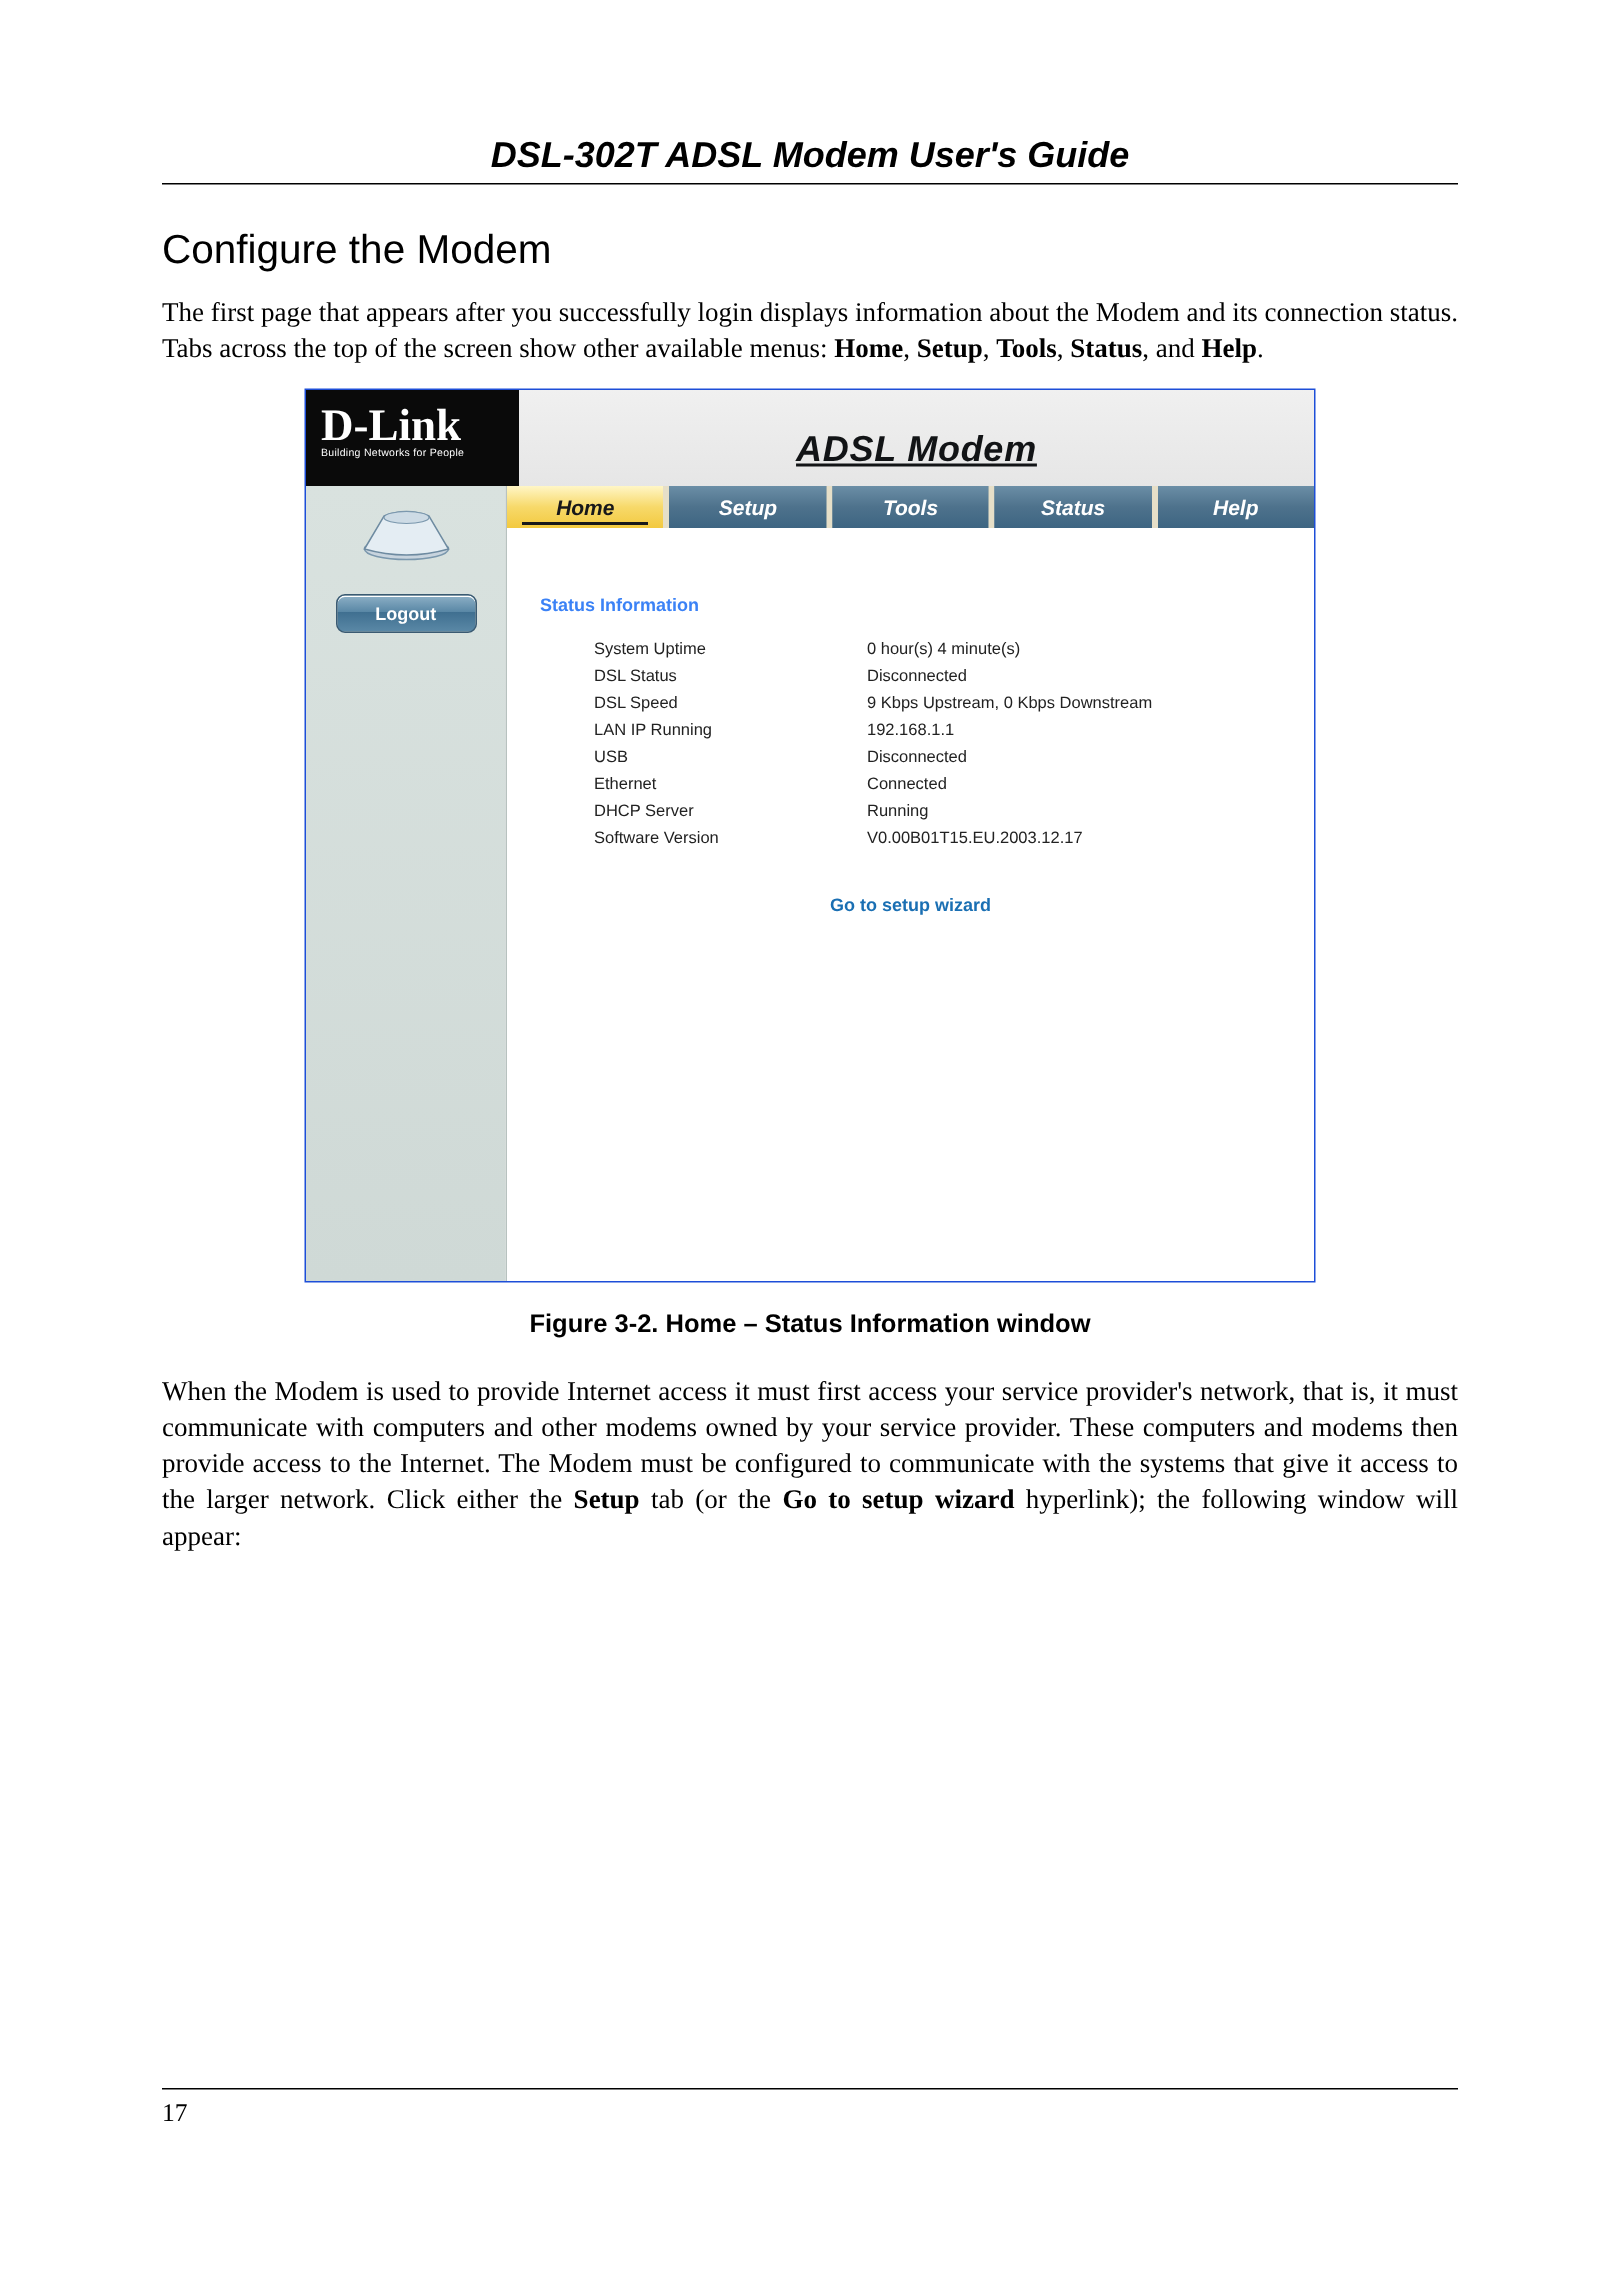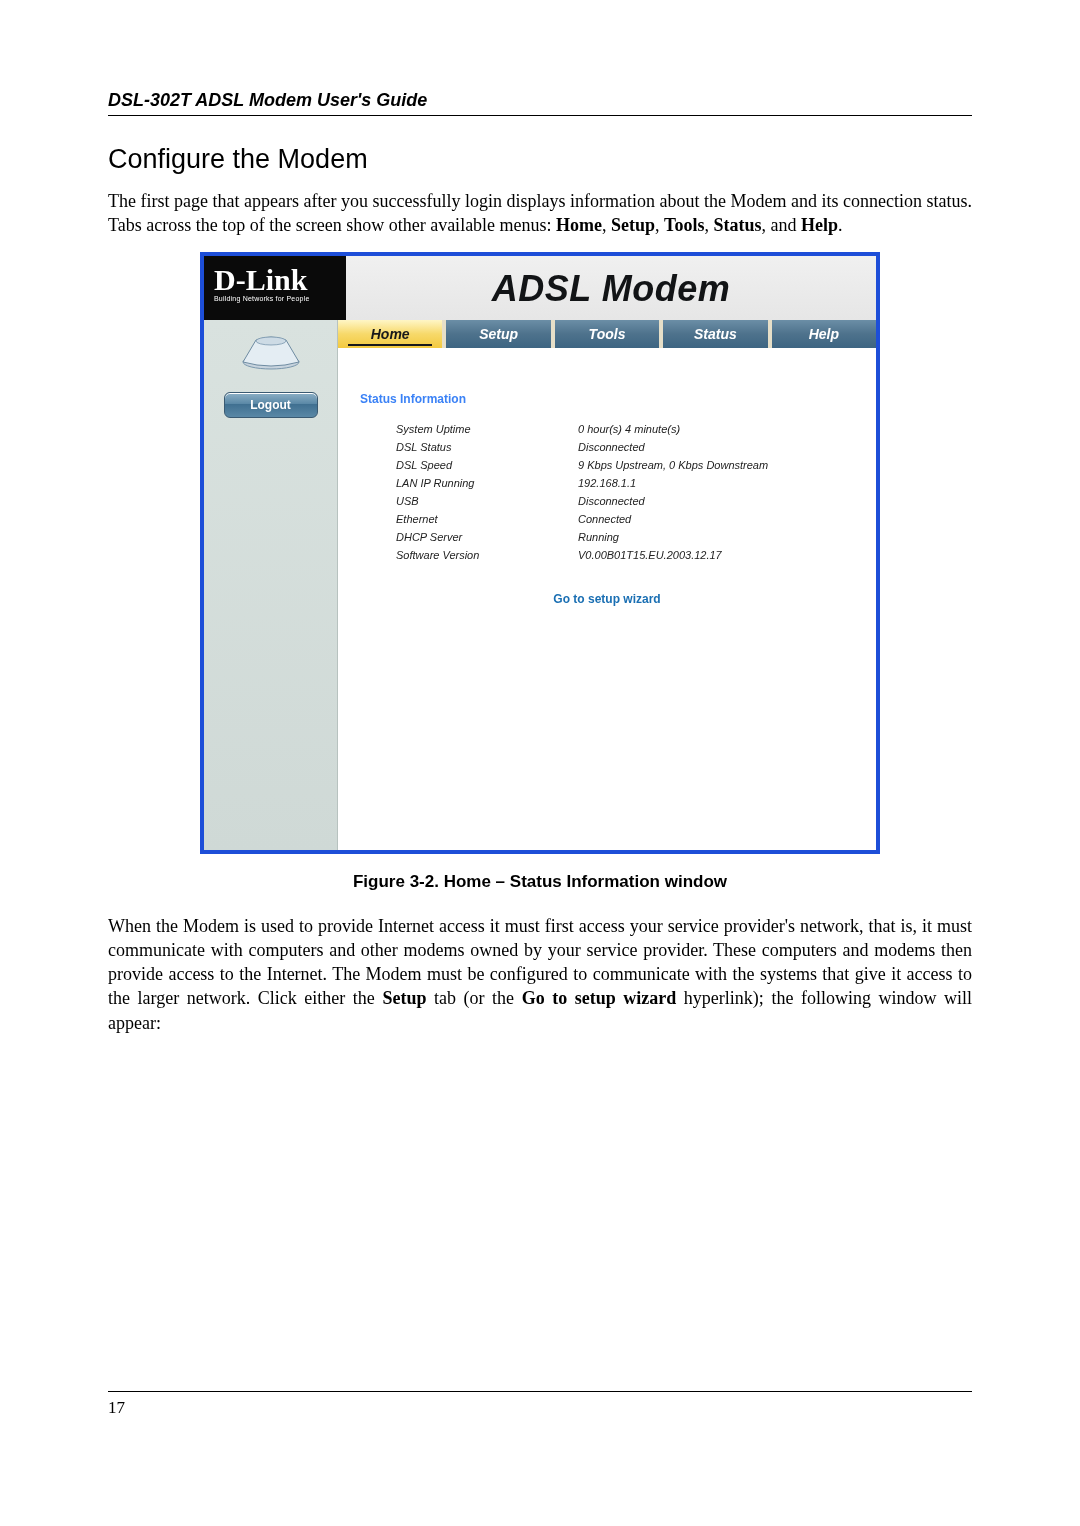--- a/index.html
+++ b/index.html
@@ -13,22 +13,22 @@
     width: 1080px;
     margin: 0 auto;
     box-sizing: border-box;
     padding: 90px 108px 40px 108px;
     position: relative;
   }
   .doc-header {
     font-family: Arial, Helvetica, sans-serif;
     font-weight: bold;
     font-style: italic;
-    text-align: left;
-    font-size: 18px;
+    text-align: center;
+    font-size: 24px;
     padding-bottom: 4px;
   }
   .hr-head {
     border: 0;
     border-top: 1.5px solid #000;
     margin: 0 0 28px 0;
   }
   .hr-foot {
     border: 0;
     border-top: 1.5px solid #000;
@@ -55,21 +55,21 @@
   }
   .page-number {
     text-align: left;
     font-size: 17px;
   }
 
   
   .modem-ui {
     width: 672px;
     margin: 12px auto 0 auto;
-    border: 4px solid #1d4ed8;
+    border: 1px solid #1d4ed8;
     background: #fff;
     font-family: Arial, Helvetica, sans-serif;
   }
   .ui-top {
     display: flex;
   }
   .ui-logo-cell {
     width: 142px;
     background: #0a0a0a;
     color: #fff;
@@ -94,22 +94,23 @@
     display: flex;
     align-items: flex-end;
     justify-content: center;
     padding-bottom: 10px;
   }
   .adsl-title {
     color: #121416;
     font-family: Verdana, Arial, sans-serif;
     font-weight: bold;
     font-style: italic;
-    font-size: 36px;
+    font-size: 24px;
     letter-spacing: 0.5px;
+    text-decoration: underline;
   }
   .ui-body {
     display: flex;
     min-height: 530px;
   }
   .ui-left {
     width: 133px;
     background: linear-gradient(#d9e2df, #cfd9d6);
     box-sizing: border-box;
     padding-top: 8px;
@@ -191,21 +192,20 @@
     margin: 24px 0 14px 0;
   }
   table.status {
     border-collapse: collapse;
     margin-left: 30px;
   }
   table.status td {
     font-size: 11px;
     padding: 3px 6px;
     vertical-align: top;
-    font-style: italic;
   }
   table.status td.k { width: 170px; }
   table.status td.v { width: 230px; }
   .wizard-link {
     display: block;
     text-align: center;
     color: #1a6fb3;
     font-weight: bold;
     font-size: 12px;
     margin-top: 28px;

